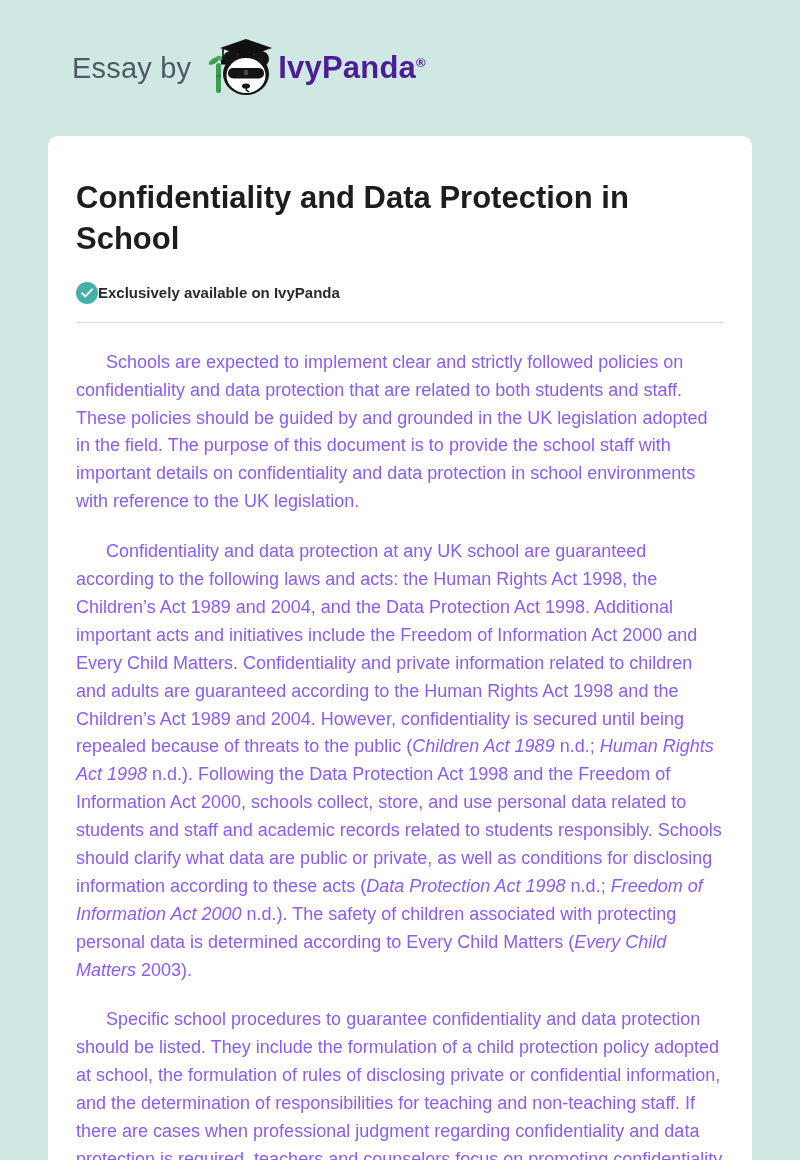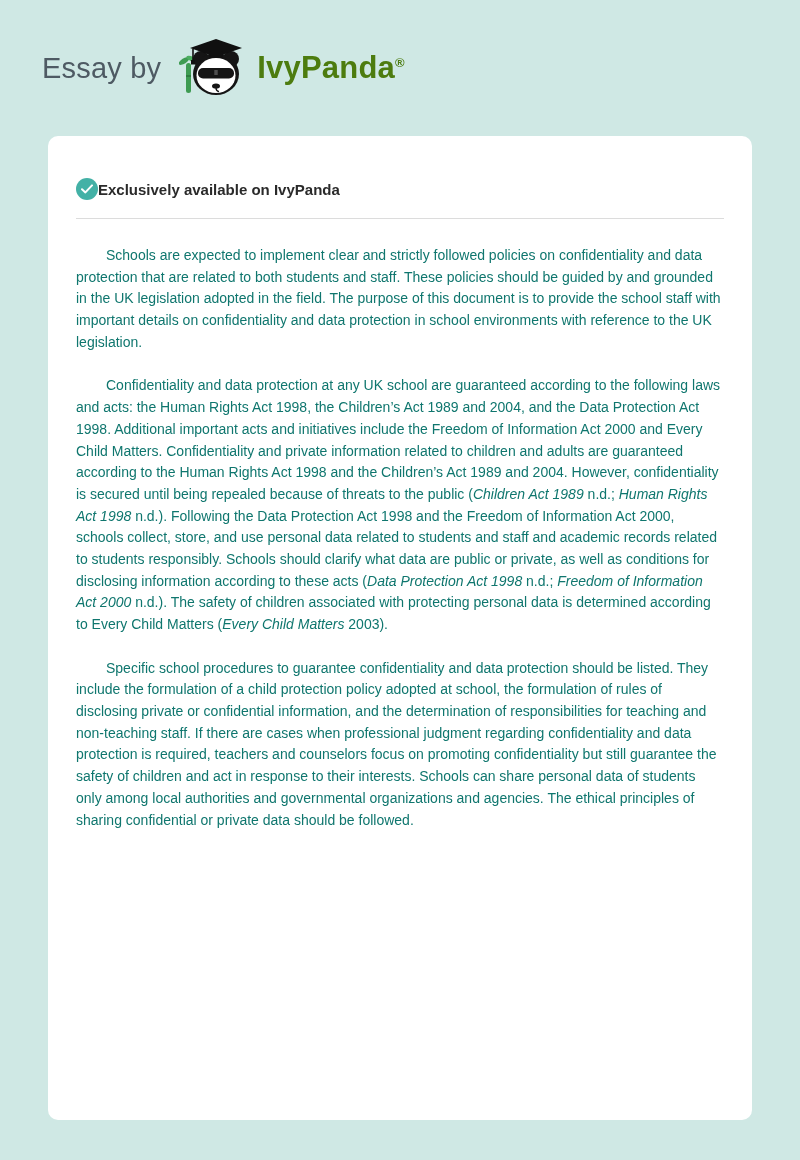--- a/index.html
+++ b/index.html
@@ -12,38 +12,38 @@
     width: 800px;
     height: 1160px;
     background: #cfe8e4;
     overflow: hidden;
   }
   
   .header {
     height: 136px;
     display: flex;
     align-items: center;
-    padding-left: 42px;
+    padding-left: 72px;
   }
   .essay-by {
     font-size: 29px;
     color: #4e5a63;
     letter-spacing: 0.2px;
   }
   .logo-wrap {
     display: flex;
     align-items: center;
     margin-left: 18px;
   }
   .logo-svg { display: block; }
   .brand {
     font-size: 31px;
     font-weight: 700;
-    color: #4d7c0f;
-    margin-left: 10px;
+    color: #4c1d95;
+    margin-left: 1px;
     letter-spacing: 0.2px;
   }
   .brand sup {
     font-size: 13px;
     font-weight: 700;
     vertical-align: super;
   }
   
   .card {
     width: 704px;
@@ -77,23 +77,23 @@
     flex: 0 0 auto;
   }
   .check-circle svg { display: block; }
   .badge-label {
     font-size: 15px;
     font-weight: 700;
     color: #2a2a2a;
   }
   .essay-body { padding-top: 4px; }
   .essay-body p {
-    font-size: 14px;
+    font-size: 18px;
     line-height: 1.55;
-    color: #0f766e;
+    color: #8b5cf6;
     text-indent: 30px;
     margin-top: 22px;
   }
   .essay-body p em {
   }
 </style>
 </head>
 <body>
 
 <div class="page">
@@ -125,20 +125,21 @@
           <rect x="30" y="14" width="14" height="7" rx="2" fill="#101010"></rect>
           <line x1="14" y1="12" x2="14" y2="23" stroke="#101010" stroke-width="1.6"></line>
           <rect x="12" y="23" width="4" height="4.5" fill="#101010"></rect>
         </svg>
       </span>
       <span class="brand"><span>IvyPanda</span><sup>®</sup></span>
     </span>
   </div>
 
   <div class="card">
+    <h1 class="title">Confidentiality and Data Protection in School</h1>
 
     <div class="badge-row">
       <span class="check-circle">
         <svg width="12" height="10" viewBox="0 0 12 10">
           <path d="M1 5.2 L4.4 8.4 L11 1.4" stroke="#ffffff" stroke-width="2" fill="none" stroke-linecap="round" stroke-linejoin="round"></path>
         </svg>
       </span>
       <span class="badge-label">Exclusively available on IvyPanda</span>
     </div>
 

